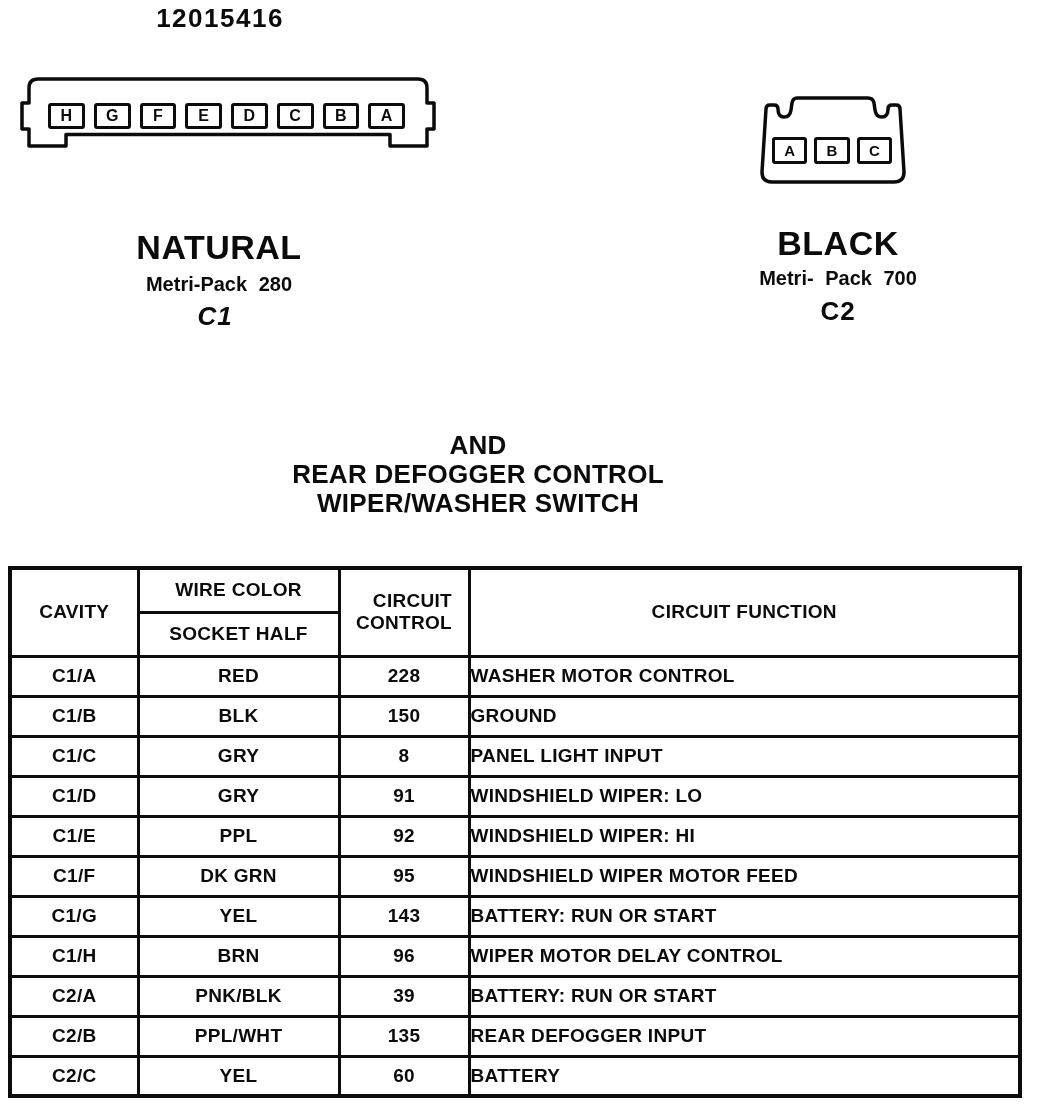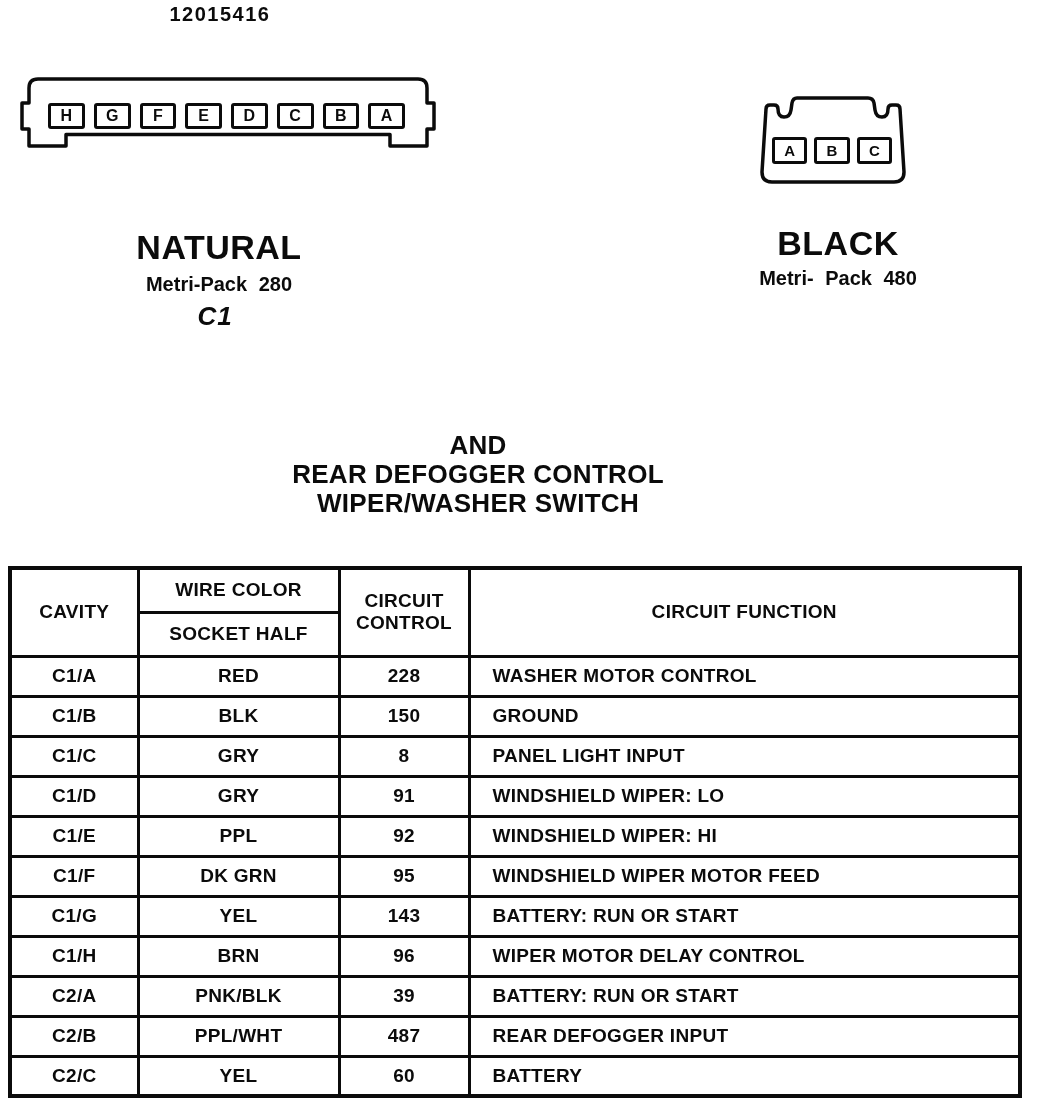--- a/index.html
+++ b/index.html
@@ -10,21 +10,21 @@
     background: #ffffff;
     color: #0b0b0b;
     font-family: "Liberation Sans", sans-serif;
     overflow: hidden;
   }
   .abs { position: absolute; }
   .ctr { text-align: center; }
 
   
   .part-number {
-    font-size: 20px;
+    font-size: 26px;
     font-weight: 700;
     letter-spacing: 1.5px;
     width: 220px;
   }
 
   
   .connector { position: absolute; }
   .connector svg { position: absolute; left: 0; top: 0; }
   .cavity-row {
     position: absolute;
@@ -74,23 +74,22 @@
     vertical-align: middle;
     padding: 0;
     letter-spacing: 0.3px;
     overflow: hidden;
     white-space: nowrap;
   }
   .pin-table tr.hdr-row { height: 44px; }
   .pin-table tr.data-row { height: 40px; }
   .pin-table td.func {
     text-align: left;
-    padding-left: 22px;
-  }
-  .circuit-number-head span { display: block; text-align: center; }
+  }
+  .circuit-number-head span { display: block; text-align: right; }
   .circuit-number-head { display: inline-block; }
 </style>
 </head>
 <body>
 
 <div class="page">
 
   <div class="abs ctr part-number" style="left:110px; top:3px;">12015416</div>
 
   <div class="connector" style="left:18px; top:76px; width:420px; height:74px;">
@@ -118,21 +117,22 @@
       <div class="cavity-box">B</div>
       <div class="cavity-box">C</div>
     </div>
   </div>
 
   <div class="abs ctr color-label" style="left:119px; top:228px;">NATURAL</div>
   <div class="abs ctr metri-label" style="left:109px; top:273px;">Metri-Pack 280</div>
   <div class="abs ctr designation" style="left:115px; top:301px;font-style:italic;">C1</div>
 
   <div class="abs ctr color-label" style="left:738px; top:224px;">BLACK</div>
-  <div class="abs ctr metri-label" style="left:728px; top:267px;">Metri- Pack 480</div>
+  <div class="abs ctr metri-label" style="left:728px; top:267px;">Metri- Pack 700</div>
+  <div class="abs ctr designation" style="left:738px; top:296px;">C2</div>
 
   <div class="abs ctr doc-title">
     <div>AND</div>
     <div>REAR DEFOGGER CONTROL</div>
     <div>WIPER/WASHER SWITCH</div>
   </div>
 
   <table class="pin-table">
     <colgroup>
       <col style="width:128px">
@@ -206,21 +206,21 @@
     </tr>
     <tr class="data-row">
       <td>C2/A</td>
       <td>PNK/BLK</td>
       <td>39</td>
       <td class="func">BATTERY: RUN OR START</td>
     </tr>
     <tr class="data-row">
       <td>C2/B</td>
       <td>PPL/WHT</td>
-      <td>487</td>
+      <td>135</td>
       <td class="func">REAR DEFOGGER INPUT</td>
     </tr>
     <tr class="data-row">
       <td>C2/C</td>
       <td>YEL</td>
       <td>60</td>
       <td class="func">BATTERY</td>
     </tr>
   </tbody>
     </table>

